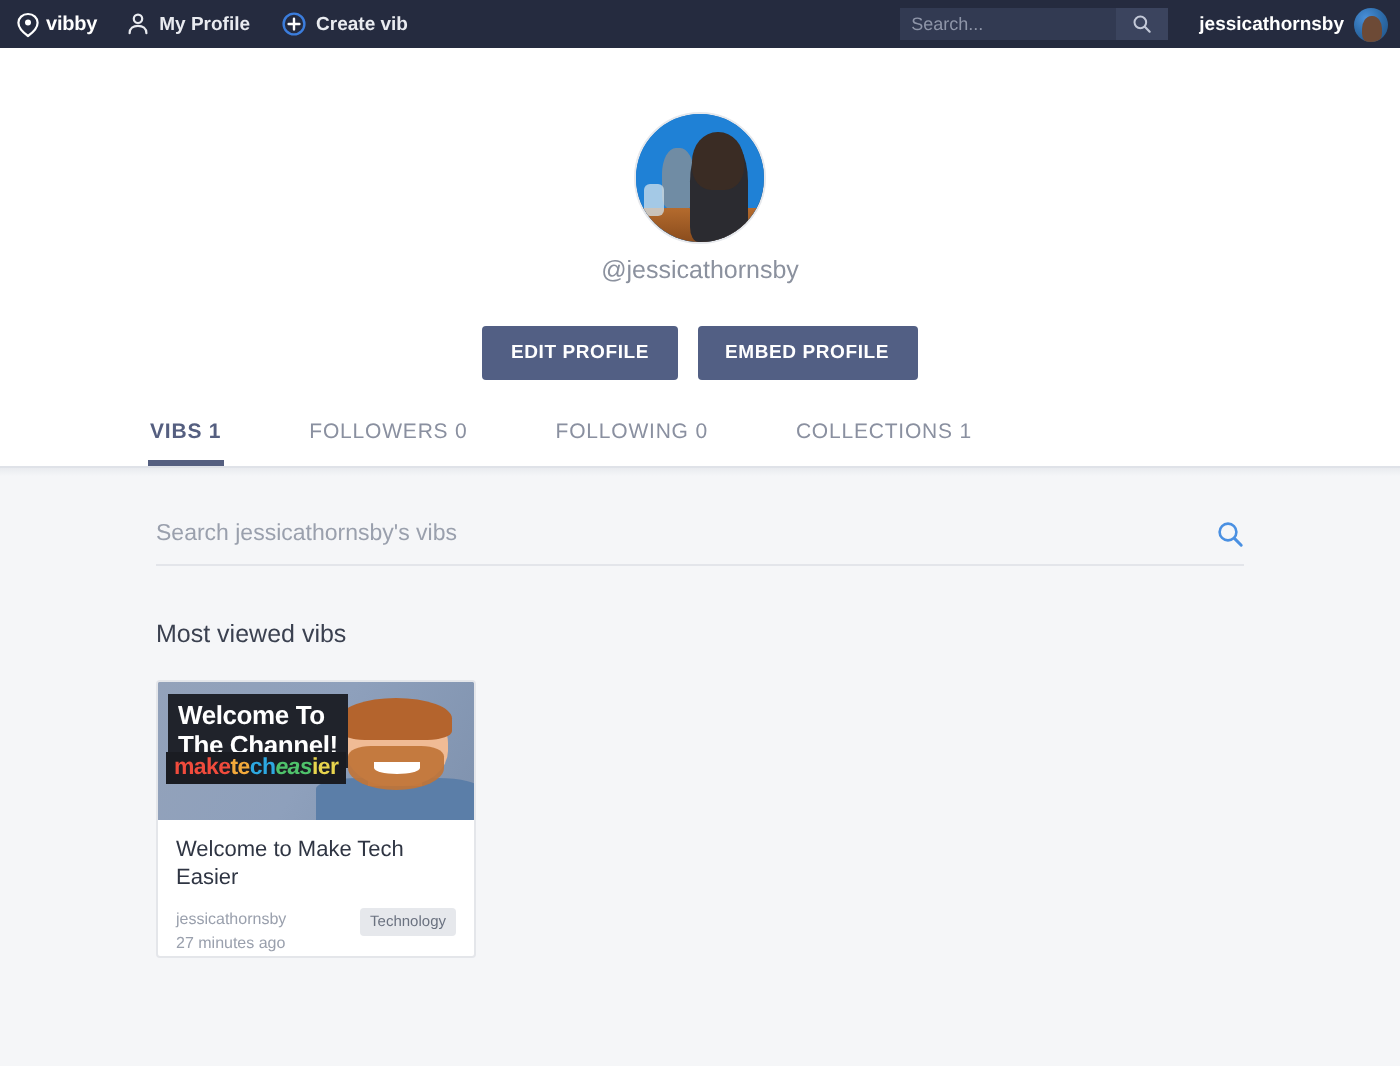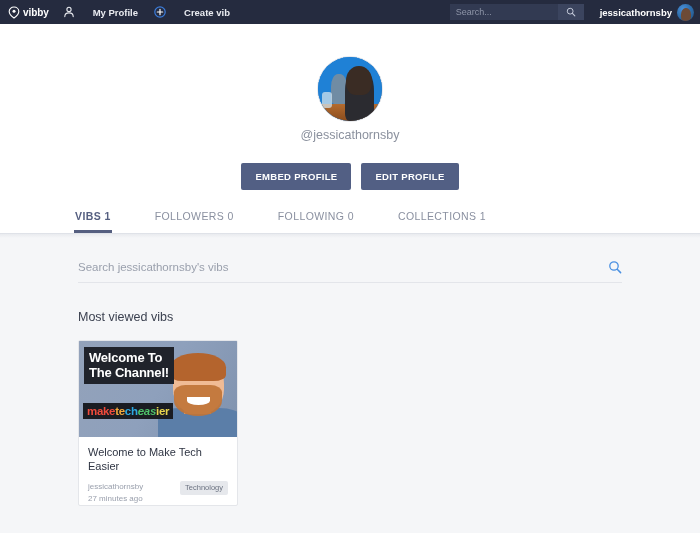--- a/index.html
+++ b/index.html
@@ -22,21 +22,21 @@
   .nav-left { display: flex; align-items: center; gap: 0; }
   .nav-brand {
     display: flex; align-items: center; gap: 3px;
     margin-right: 14px;
   }
   .nav-brand-text {
     color: #ffffff; font-size: 10px; font-weight: bold;
     letter-spacing: -0.1px;
   }
   .nav-item {
-    display: flex; align-items: center; gap: 18px;
+    display: flex; align-items: center; gap: 5px;
     margin-right: 16px;
     cursor: pointer;
     justify-content: center;
   }
   .nav-item-text {
     color: #e9ebf0; font-size: 9.5px; font-weight: bold;
   }
   .nav-right {
     position: absolute; right: 6px; top: 0;
     height: 24px; display: flex; align-items: center; gap: 0;
@@ -213,21 +213,21 @@
   .cards { margin-top: 16px; display: flex; gap: 14px; }
   .vib-card {
     width: 160px;
     background: #ffffff;
     border: 1px solid #e4e6ea;
     border-radius: 2px;
     overflow: hidden;
     cursor: pointer;
   }
   .thumb {
-    width: 100%; height: 96px;
+    width: 100%; height: 69px;
     position: relative; overflow: hidden;
     background: #8e9cb4;
   }
   .thumb-bg {
     position: absolute; inset: 0;
     background: linear-gradient(120deg, #93a2ba 0%, #8ea0bc 50%, #7f92ae 100%);
   }
   .thumb-person {
     position: absolute; right: -4%; bottom: 0;
     width: 56%; height: 100%;
@@ -367,22 +367,22 @@
     <span class="av-desk"></span>
     <span class="av-person"></span>
     <span class="av-face"></span>
     <span class="av-hair"></span>
     <span class="av-glass"></span>
   </div>
 
   <div class="profile-handle">@jessicathornsby</div>
 
   <div class="profile-actions">
+    <button class="btn-profile">EDIT PROFILE</button>
     <button class="btn-profile">EMBED PROFILE</button>
-    <button class="btn-profile">EDIT PROFILE</button>
   </div>
 
   <div class="tabs">
     <button class="tab active">VIBS 1</button>
     <button class="tab">FOLLOWERS 0</button>
     <button class="tab">FOLLOWING 0</button>
     <button class="tab">COLLECTIONS 1</button>
   </div>
 
   <div class="header-divider"></div>

